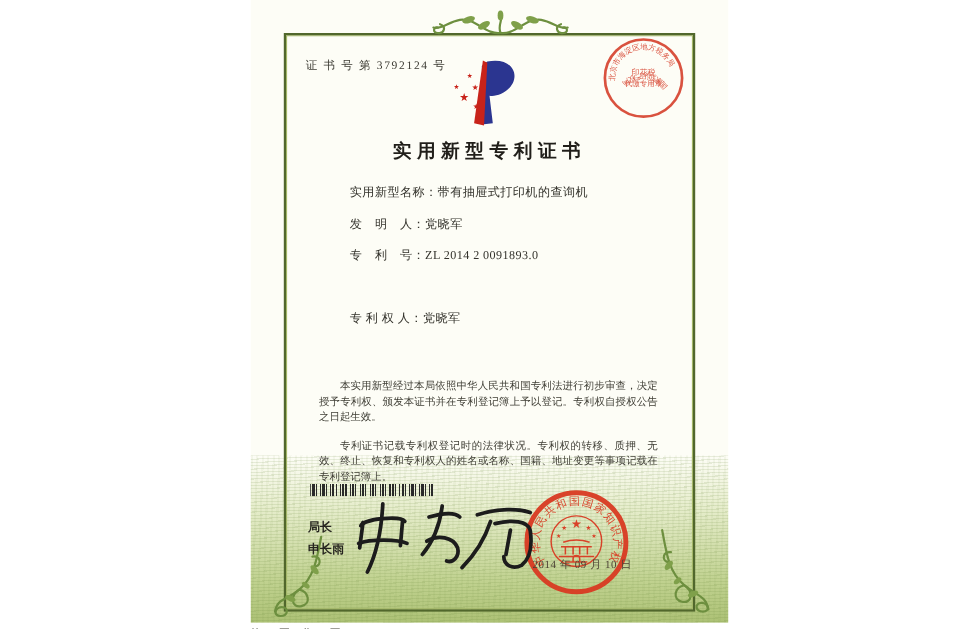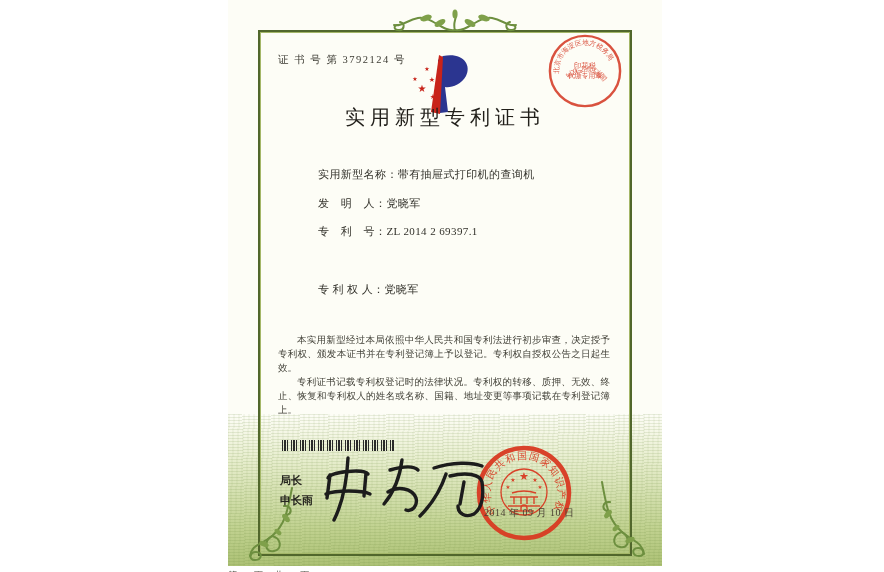--- a/index.html
+++ b/index.html
@@ -14,27 +14,27 @@
       linear-gradient(180deg, rgba(205,219,156,0) 0%, rgba(205,219,156,.45) 30%, rgba(182,202,126,.85) 75%, rgba(168,190,110,.95) 100%);}
   .frame{position:absolute;left:30px;top:30px;width:370px;height:522px;z-index:1;
     border:2px solid #51672c;box-shadow:inset 0 0 0 1px #a4b768;}
   .ornament{position:absolute;z-index:2;}
   .ornament.top{left:160px;top:4px;width:134px;height:34px;}
   .ornament.bl{left:12px;top:486px;width:64px;height:76px;}
   .ornament.br{left:362px;top:480px;width:64px;height:80px;}
   .cert-no{position:absolute;left:50px;top:53px;z-index:3;font-size:10.5px;letter-spacing:1.5px;color:#3c3b33;}
   .logo{position:absolute;left:174px;top:50px;width:72px;height:68px;z-index:3;}
   .tax-seal{position:absolute;left:318px;top:32px;width:78px;height:78px;z-index:3;opacity:.9;}
-  .title{position:absolute;left:0;top:104px;width:100%;text-align:center;z-index:3;
-         font-size:20px;font-weight:normal;letter-spacing:5px;color:#211f1a;}
+  .title{position:absolute;left:0;top:126px;width:100%;text-align:center;z-index:3;
+         font-size:17px;font-weight:bold;letter-spacing:5px;color:#211f1a;}
   .field{position:absolute;left:50px;z-index:3;font-size:11px;color:#33322b;letter-spacing:.4px;white-space:nowrap;margin-left:40px;}
   .f0{top:167px}.f1{top:196px}.f2{top:224px}.f3{top:252px}.f4{top:282px}.f5{top:315px}
   .paras{position:absolute;left:50px;top:333px;width:332px;z-index:3;
          font-size:9.5px;line-height:14px;color:#3f3e35;text-align:justify;}
-  .paras p{margin:0;text-indent:2em;}
+  .paras p{margin:12px;text-indent:2em;font-family:Liberation Mono, monospace;}
   .barcode{position:absolute;left:54px;top:440px;width:112px;height:11px;z-index:3;
     background:repeating-linear-gradient(90deg,#2a2a2a 0 1px,rgba(0,0,0,0) 1px 2px,#2a2a2a 2px 4px,rgba(0,0,0,0) 4px 5px,#2a2a2a 5px 6px,rgba(0,0,0,0) 6px 9px);}
   .signer{position:absolute;left:52px;top:470px;z-index:3;font-size:11px;font-weight:bold;color:#26251f;line-height:20px;}
   .signature{position:absolute;left:86px;top:448px;width:180px;height:80px;z-index:4;}
   .main-seal{position:absolute;left:246px;top:443px;width:100px;height:100px;z-index:3;opacity:.95;}
   .seal-date{position:absolute;left:256px;top:506px;z-index:4;font-size:10px;color:#4b4234;letter-spacing:.5px;white-space:nowrap;}
   .footer{position:absolute;left:0;top:535px;width:100%;text-align:left;z-index:3;
           font-size:9px;color:#46453a;letter-spacing:2px;margin-top:34px;}
 </style>
 </head>
@@ -119,21 +119,21 @@
         <textPath href="#taxBot" startOffset="4">国家知识产权局</textPath>
       </text>
       <text x="40" y="37" text-anchor="middle" fill="#d6402c" font-size="7.5">印花税</text>
       <text x="40" y="47" text-anchor="middle" fill="#d6402c" font-size="7">代缴专用章</text>
     </svg>
 
     <div class="title">实用新型专利证书</div>
 
     <div class="field f0"><span>实用新型名称：</span><span>带有抽屉式打印机的查询机</span></div>
     <div class="field f1"><span>发　明　人：</span><span>党晓军</span></div>
-    <div class="field f2"><span>专　利　号：</span><span>ZL 2014 2 69397.1</span></div>
+    <div class="field f2"><span>专　利　号：</span><span>ZL 2014 2 0091893.0</span></div>
     <div class="field f4"><span>专 利 权 人：</span><span>党晓军</span></div>
 
     <div class="paras">
       <p>本实用新型经过本局依照中华人民共和国专利法进行初步审查，决定授予专利权、颁发本证书并在专利登记簿上予以登记。专利权自授权公告之日起生效。</p>
       <p>专利证书记载专利权登记时的法律状况。专利权的转移、质押、无效、终止、恢复和专利权人的姓名或名称、国籍、地址变更等事项记载在专利登记簿上。</p>
     </div>
 
     <div class="barcode"></div>
 
     <div class="signer">

